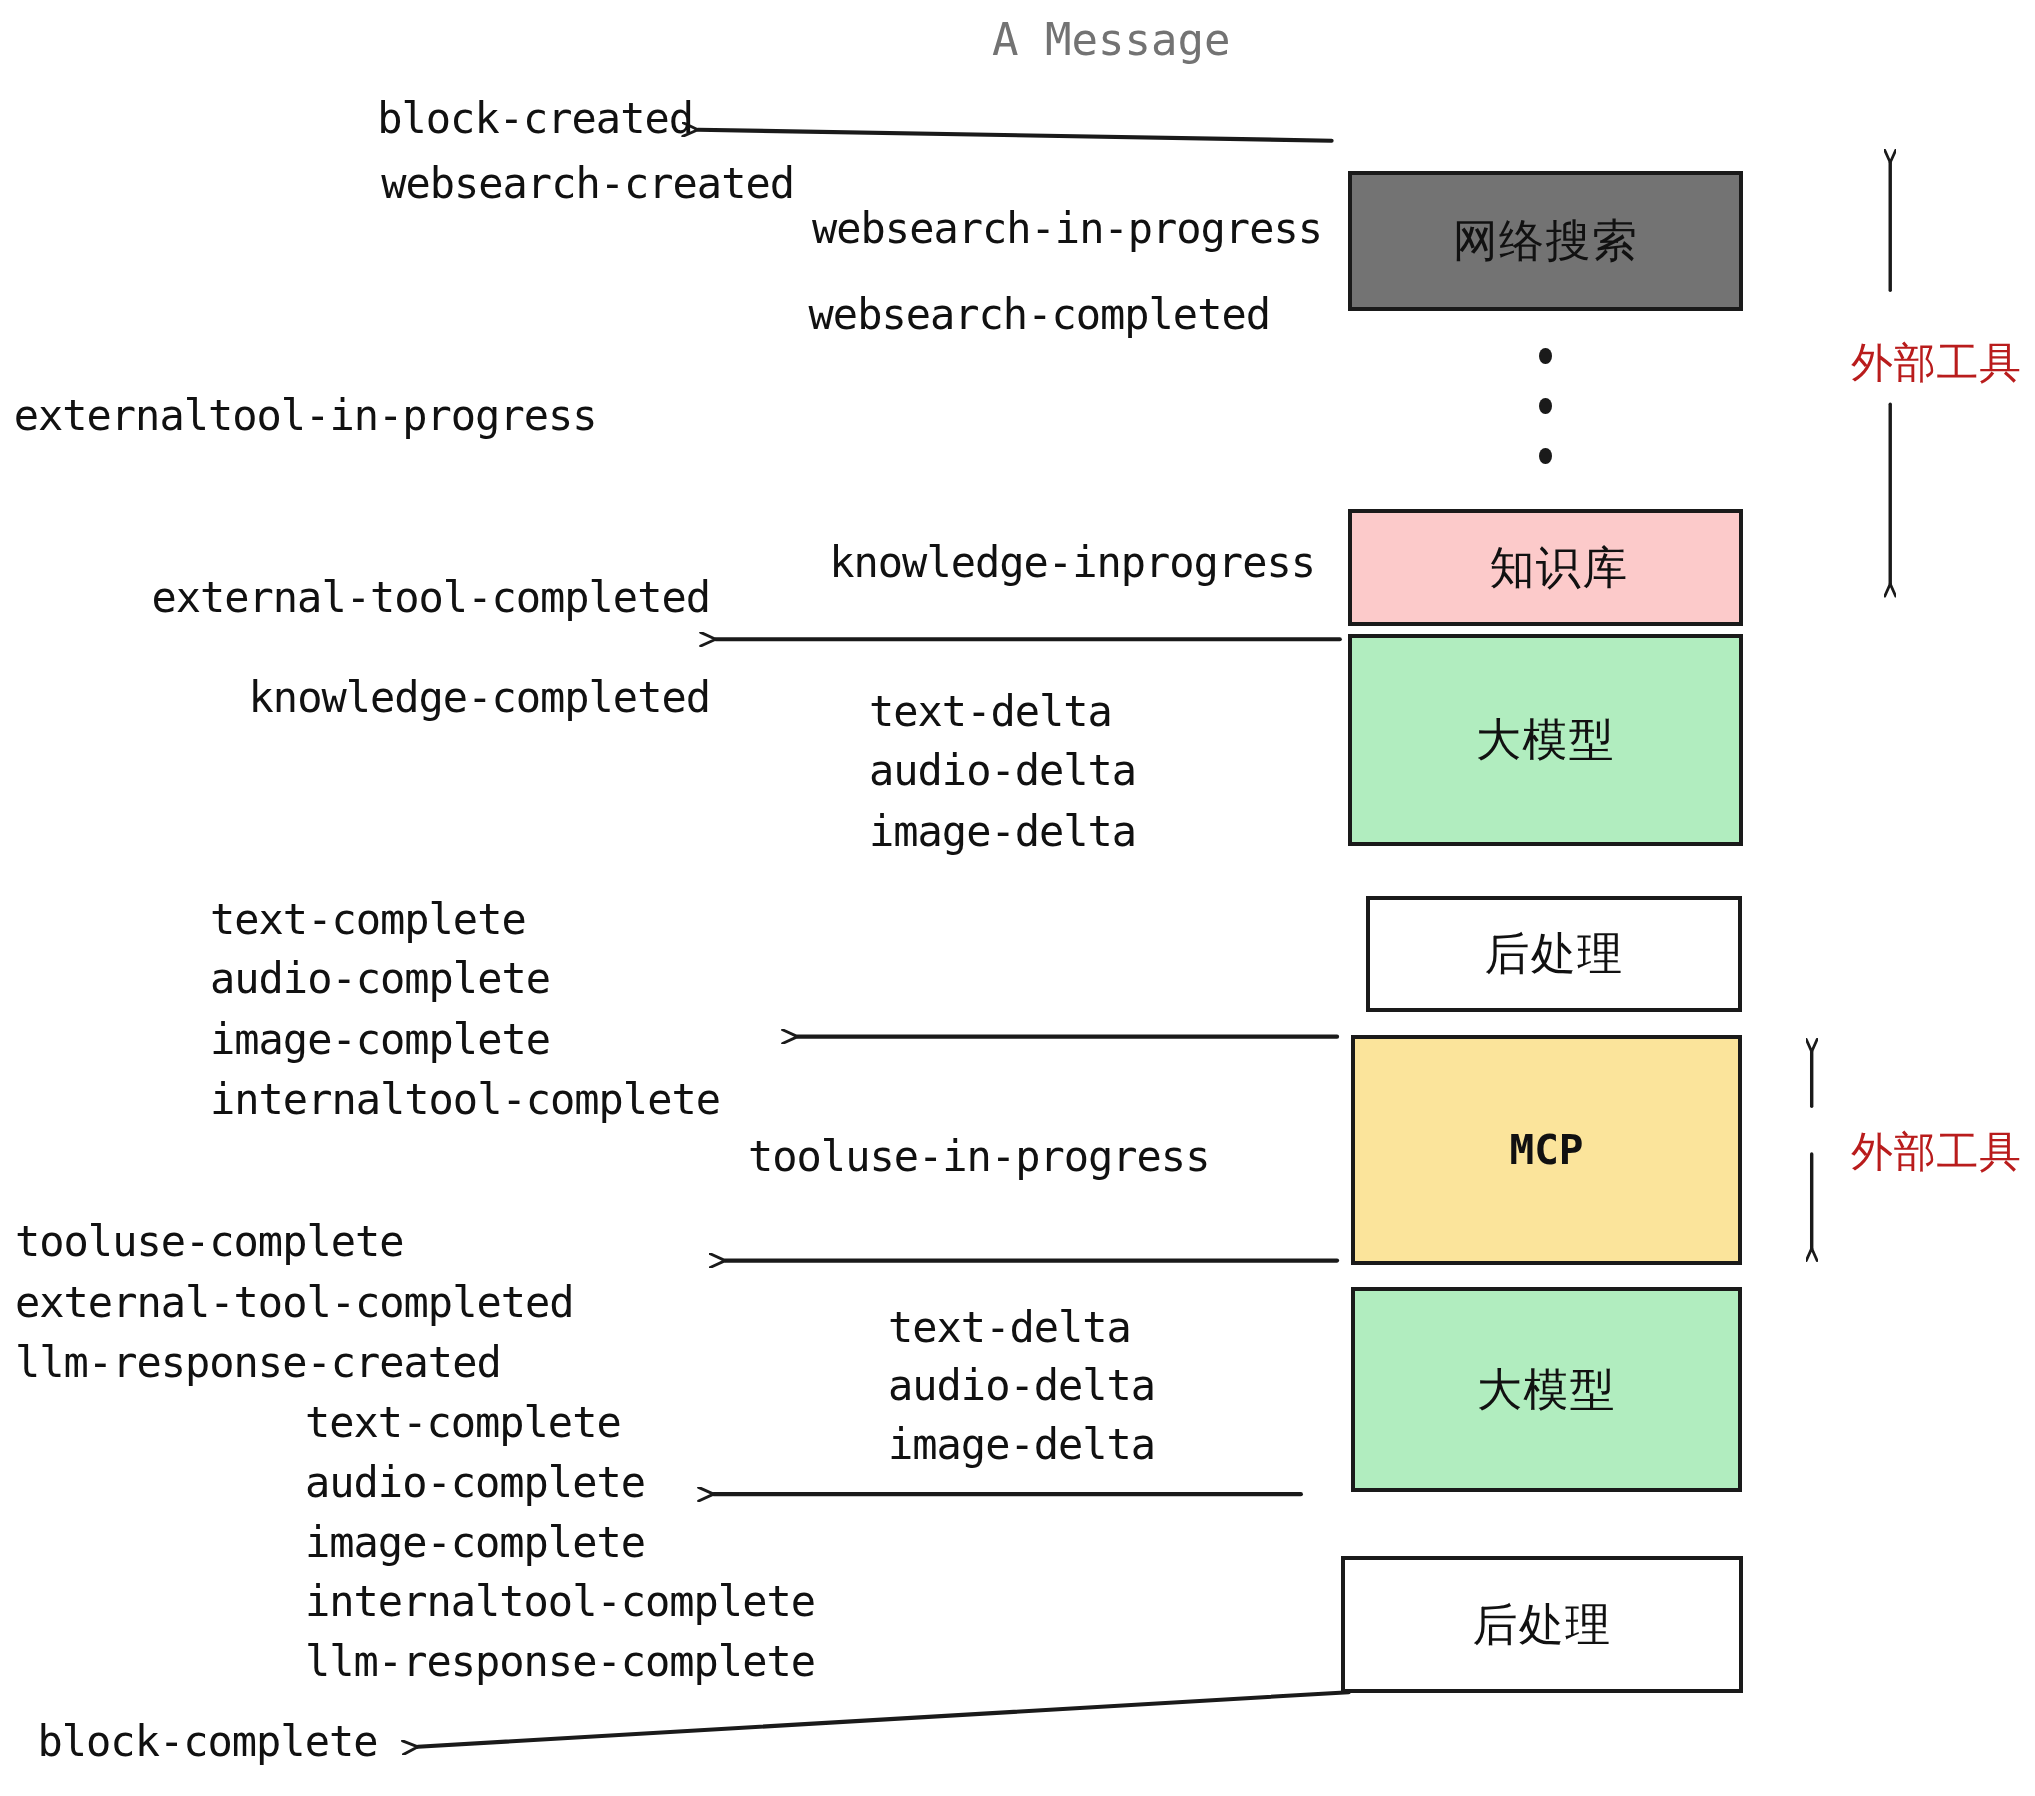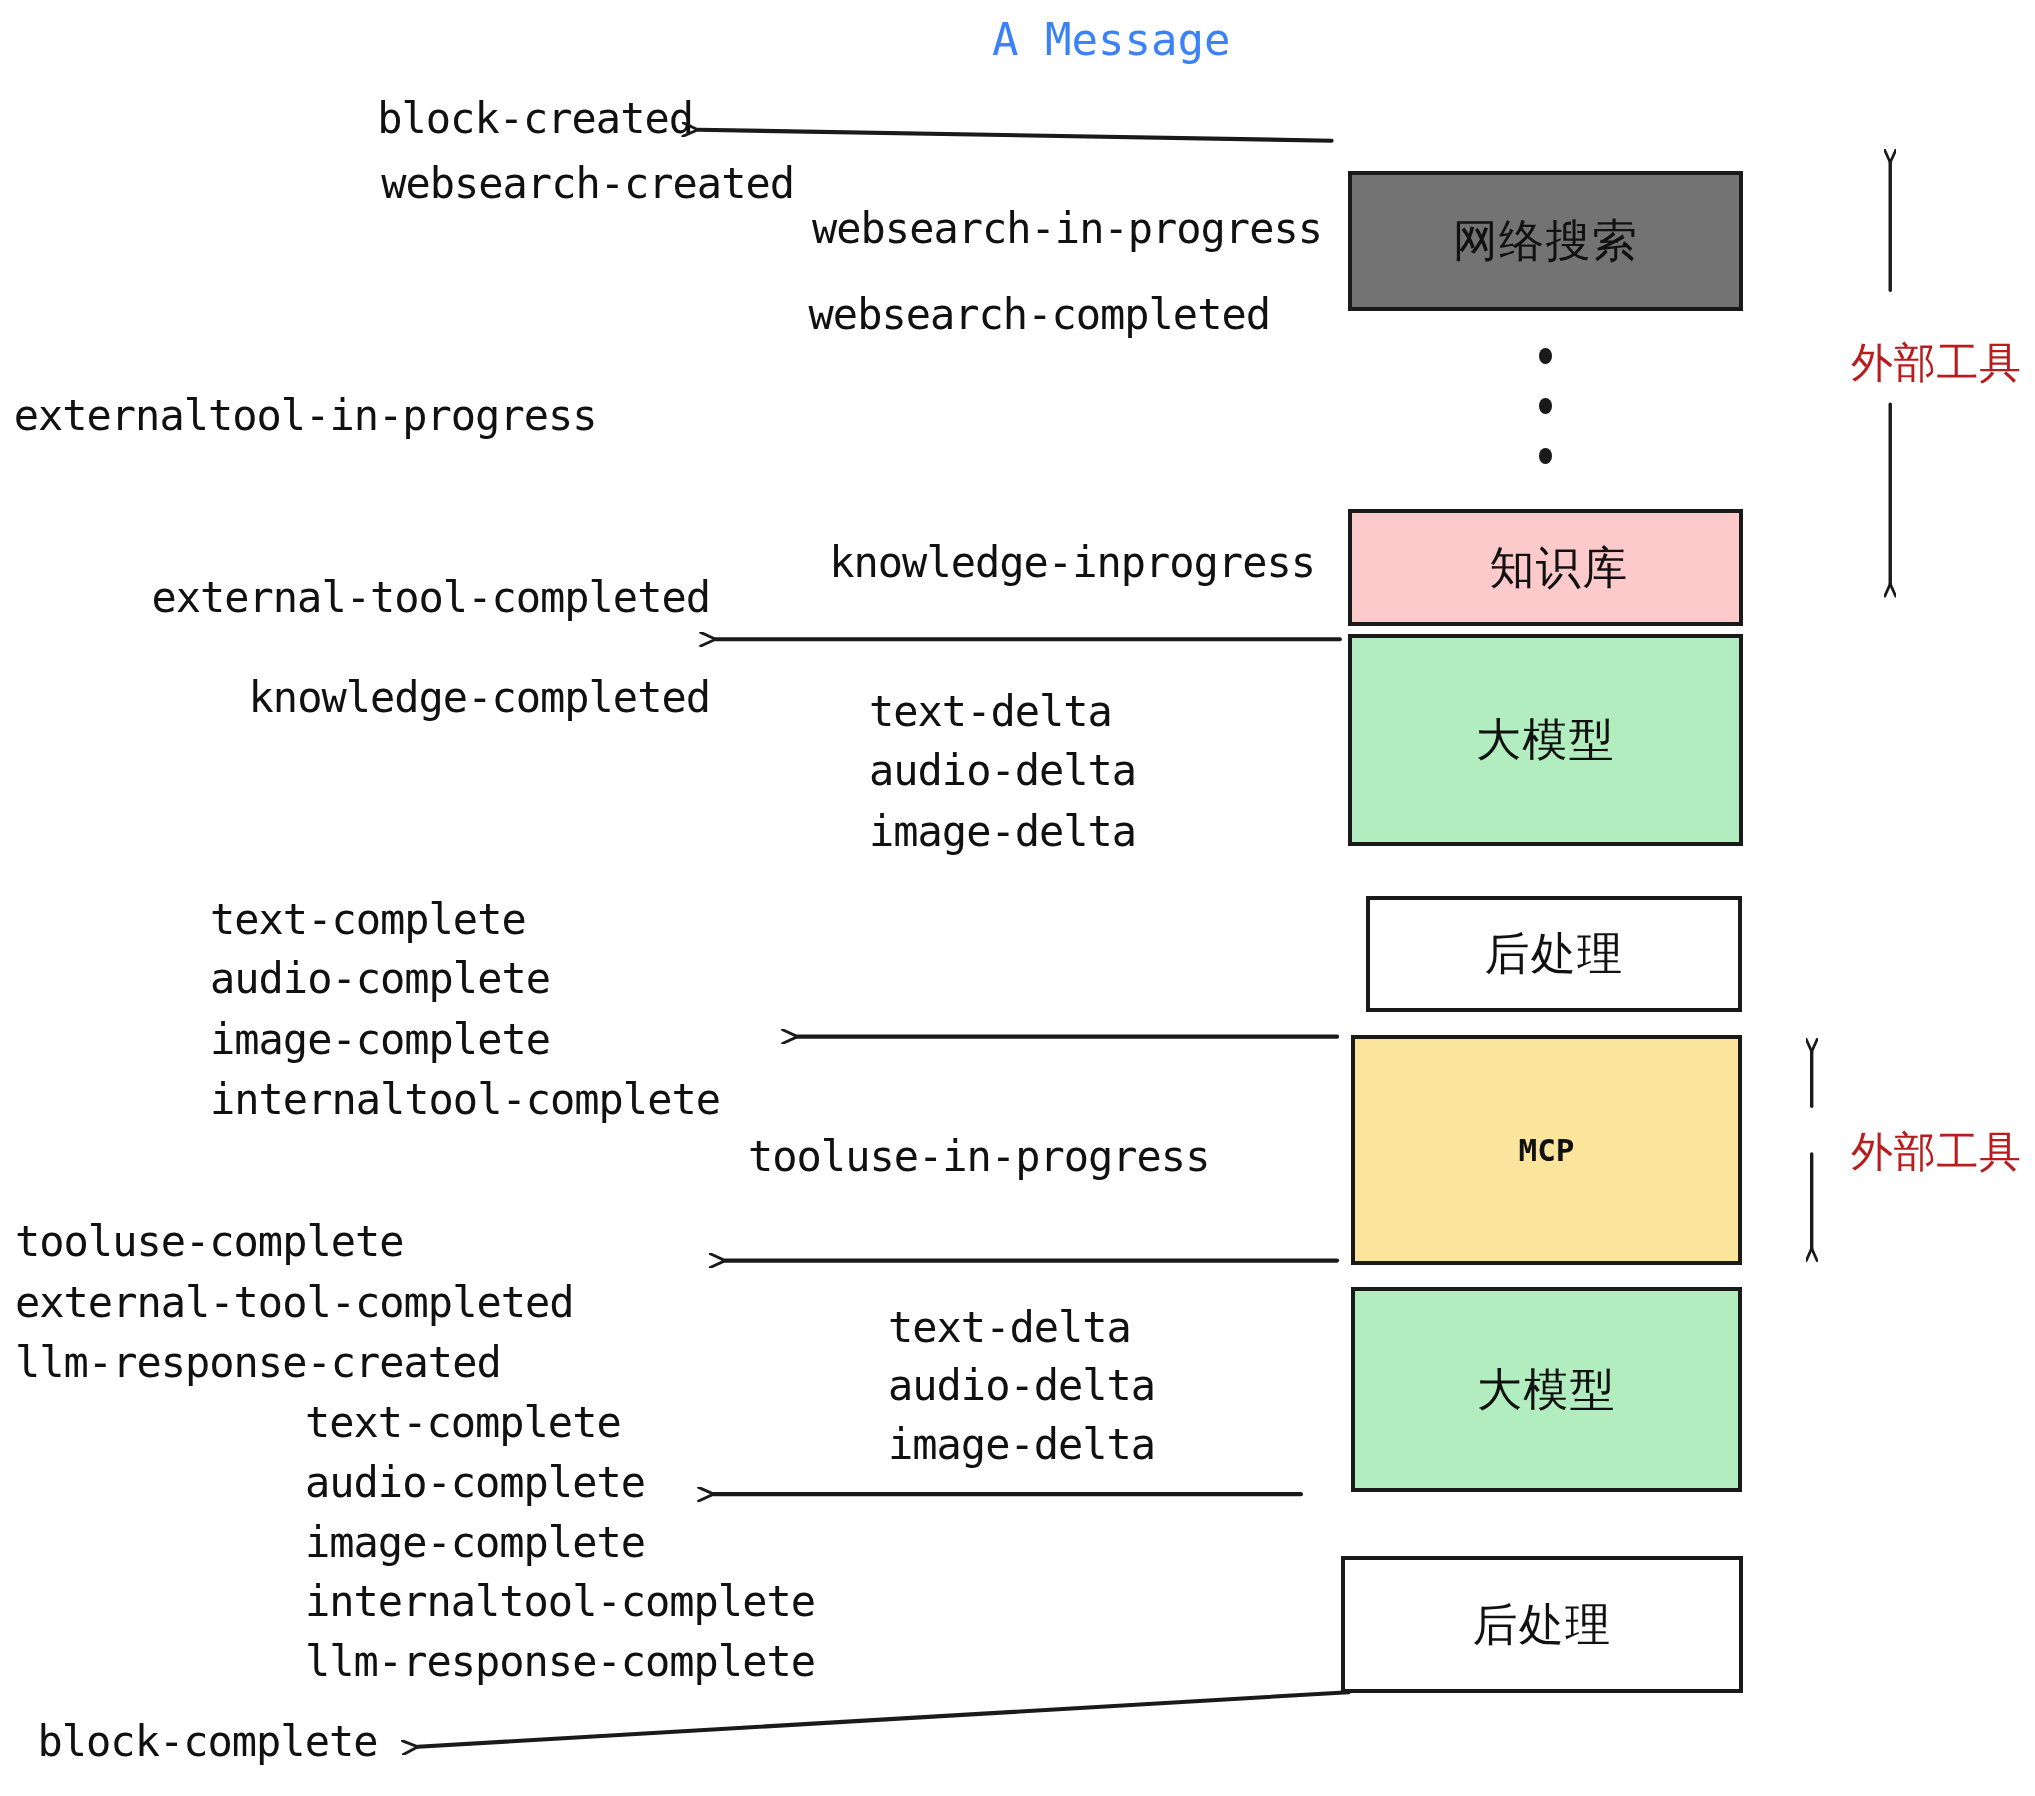--- a/index.html
+++ b/index.html
@@ -30,39 +30,39 @@
     line-height: 1;
     color: #111111;
     letter-spacing: -1px;
     font-weight: 500;
   }
   .evt.right-anchored { transform: translateX(-100%); }
   .title {
     position: absolute;
     font-family: "DejaVu Sans Mono", monospace;
     font-size: 44px;
-    color: #3b82f6;
+    color: #737373;
     letter-spacing: 0px;
     white-space: pre;
   }
   .boxnode {
     position: absolute;
     box-sizing: border-box;
     border: 4.1px solid #1a1a1a;
     display: flex;
     align-items: center;
     justify-content: center;
     font-family: "DejaVu Sans", sans-serif;
     font-size: 45px;
     color: #111111;
     letter-spacing: 1.4px;
   }
   .boxnode.latin {
     font-family: "DejaVu Sans Mono", monospace;
-    font-size: 31px;
+    font-size: 41px;
     font-weight: bold;
     letter-spacing: 0;
   }
   .grouplabel {
     position: absolute;
     font-family: "DejaVu Sans", sans-serif;
     font-size: 42px;
     color: #b91c1c;
     white-space: pre;
     letter-spacing: 0.7px;

